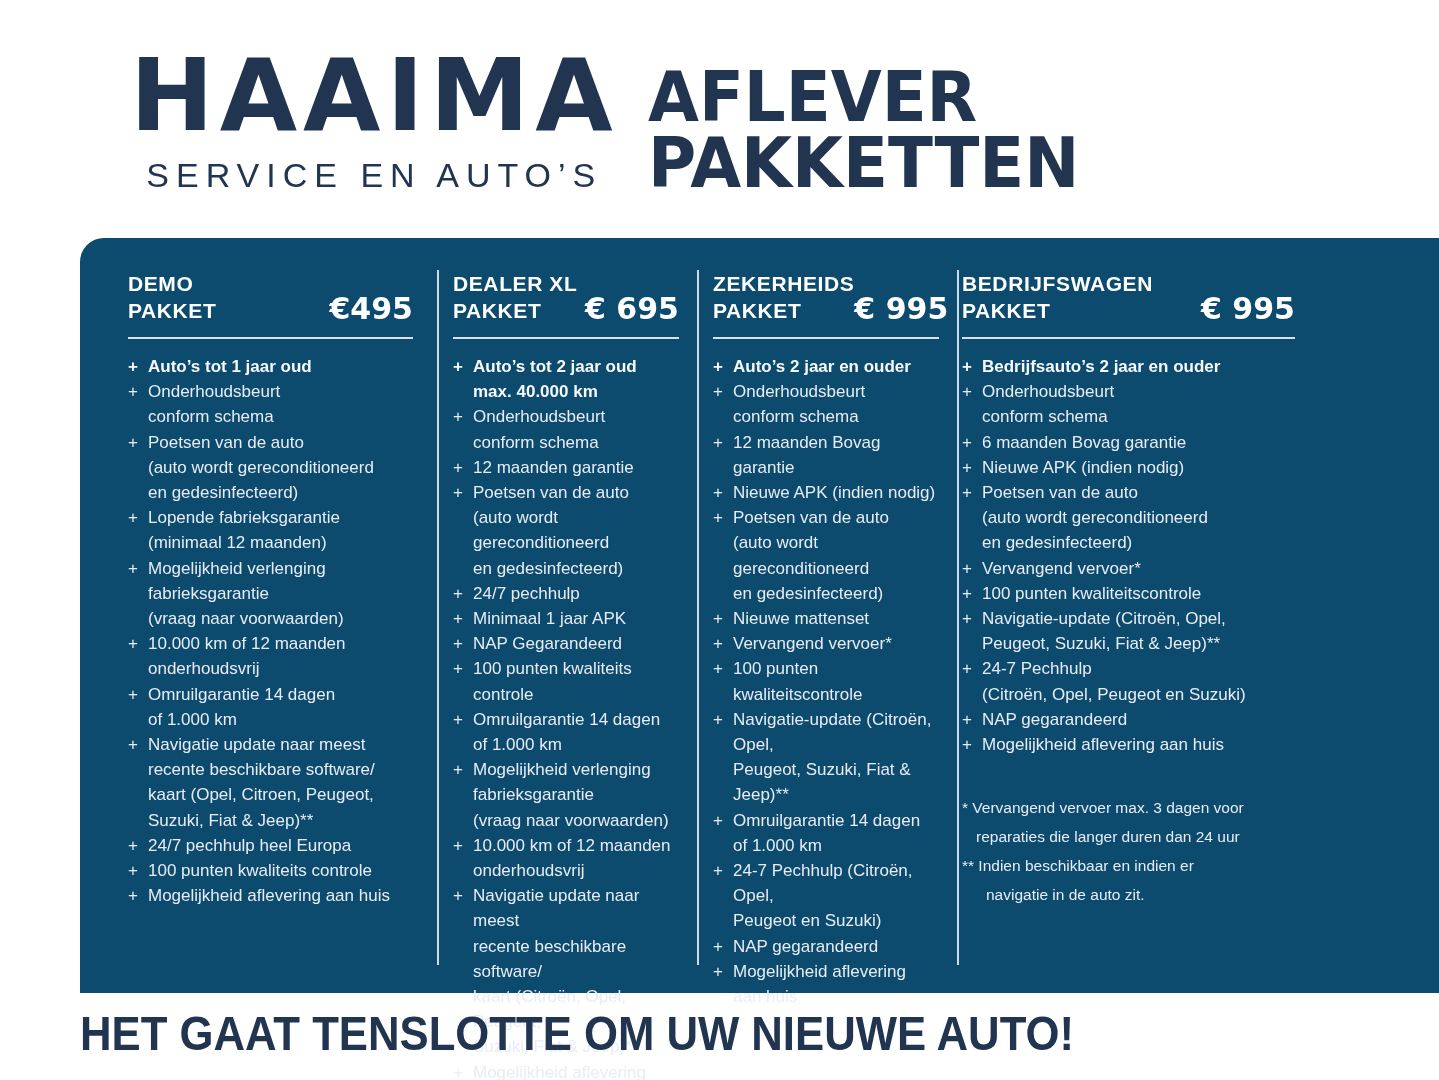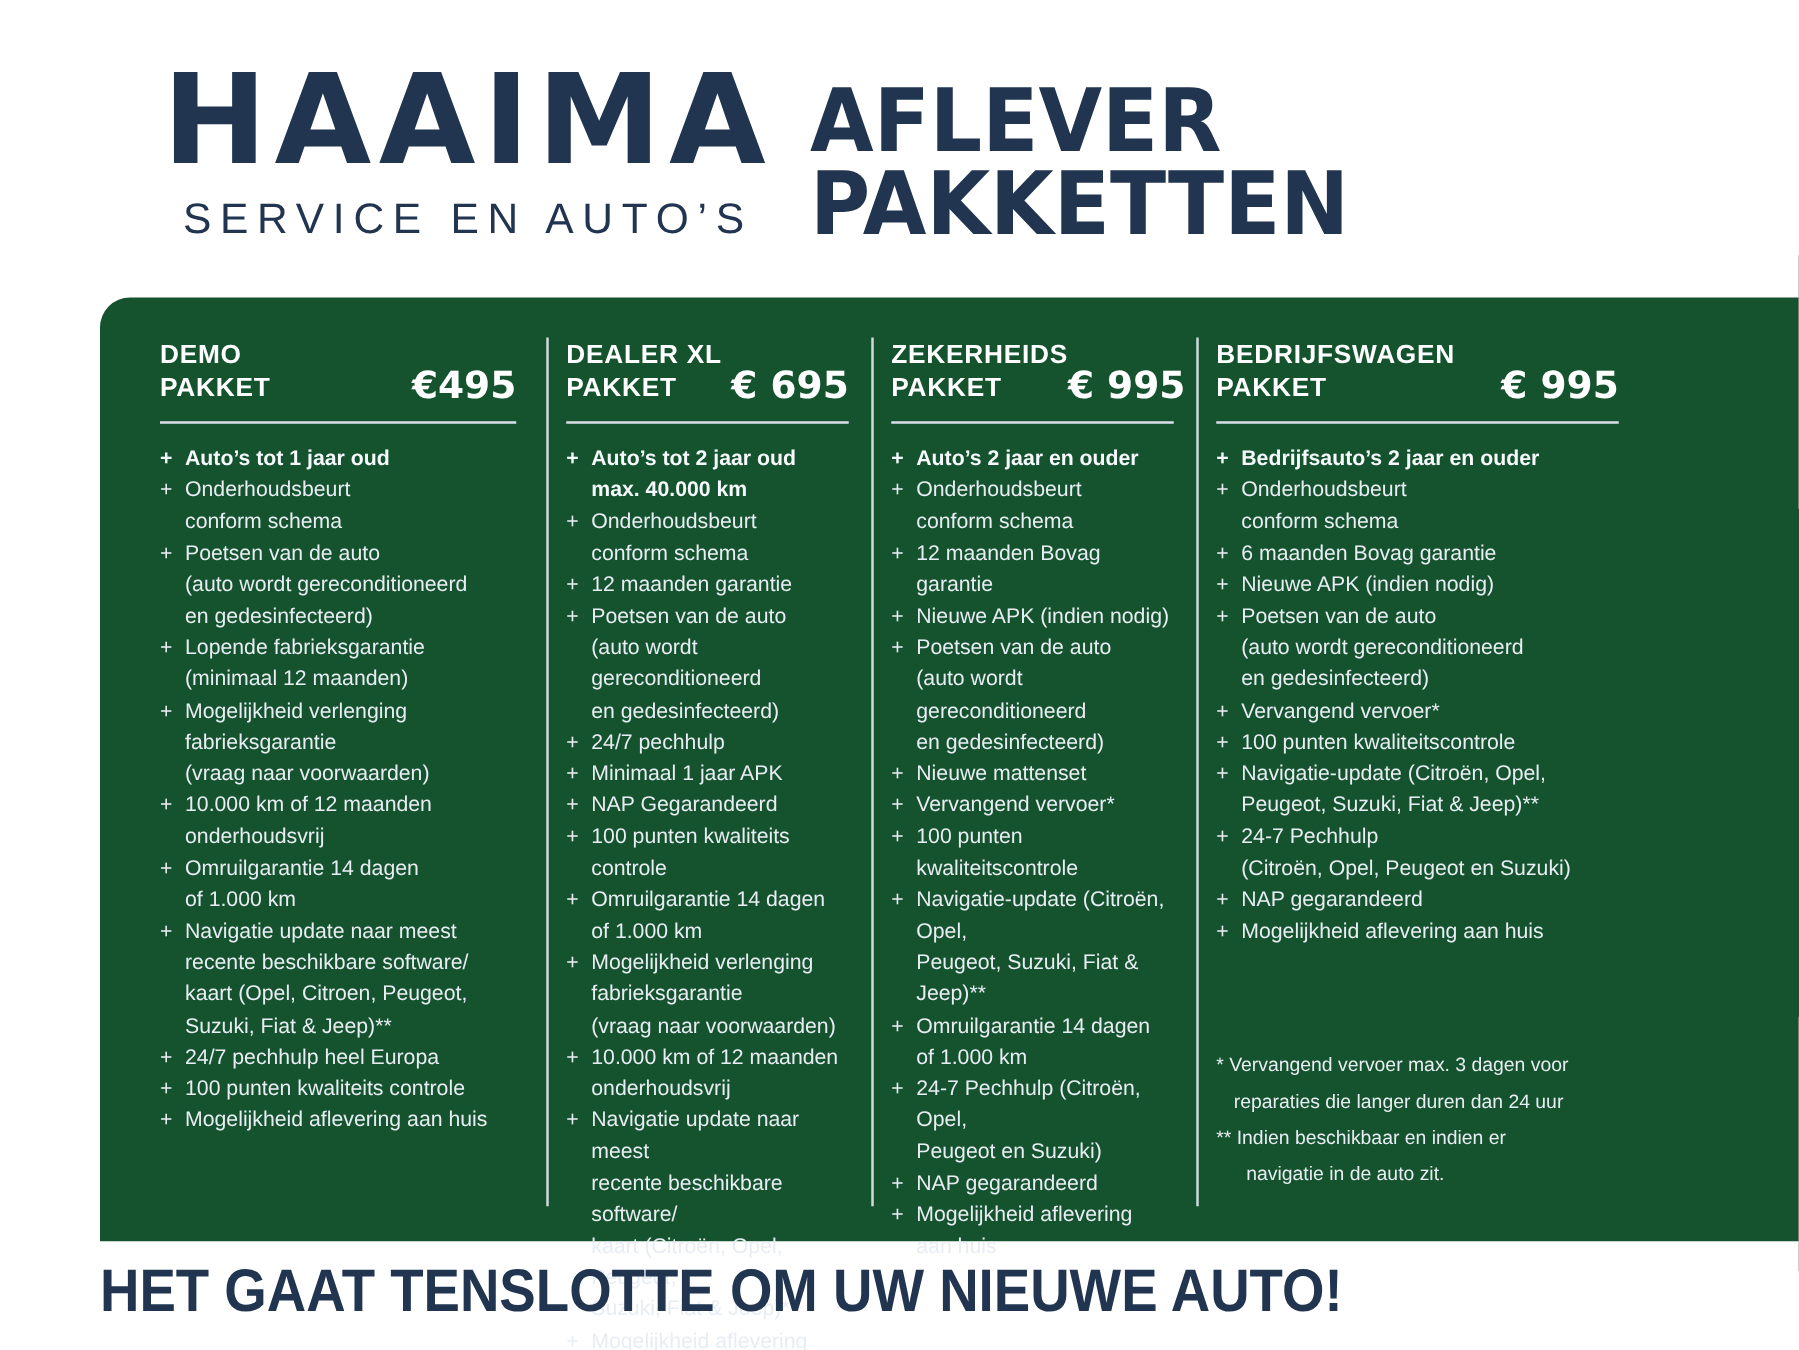--- a/index.html
+++ b/index.html
@@ -24,47 +24,47 @@
     position:absolute;left:648px;top:64px;color:#213450;
     font-family:"DejaVu Sans", sans-serif;font-weight:bold;
     font-size:70px;line-height:66px;letter-spacing:0px;
     transform:scaleX(.94);transform-origin:left top;white-space:nowrap;
   }
   .page-title span{display:block;}
 
   
   .panel{
     position:absolute;left:80px;top:238px;right:0;height:755px;
-    background:#14532d;border-radius:24px 0 0 0;
+    background:#0c4a6e;border-radius:24px 0 0 0;
     box-sizing:border-box;padding:32px 0 0 48px;
     display:flex;align-items:stretch;color:#e8edf4;
   }
   .col{box-sizing:border-box;margin-bottom:28px;}
   .col-1{width:309px;padding-right:24px;}
   .col-2,.col-3{width:260px;border-left:2px solid rgba(223,230,238,.92);padding-left:14px;padding-right:18px;}
-  .col-4{width:352px;border-left:2px solid rgba(223,230,238,.92);padding-left:14px;padding-right:14px;}
+  .col-4{width:352px;border-left:2px solid rgba(223,230,238,.92);padding-left:3px;padding-right:14px;}
 
   .pkg-head{display:flex;justify-content:space-between;align-items:flex-end;}
   .pkg-name{
     font-weight:bold;font-size:21px;line-height:27px;letter-spacing:.6px;
     color:#ffffff;white-space:pre-line;text-transform:uppercase;
   }
   .pkg-price{
     font-family:"DejaVu Sans", sans-serif;
     font-weight:bold;font-size:30px;line-height:31px;color:#ffffff;white-space:nowrap;
   }
   .rule{border-bottom:2px solid #d9e0ea;margin-top:13px;}
 
   .items{list-style:none;margin:15px 0 0 0;padding:0;font-size:17px;line-height:25.2px;}
   .item{display:flex;}
   .item .plus{flex:0 0 20px;width:20px;}
   .item .txt{white-space:pre-line;}
   .item.bold{font-weight:bold;color:#f7fafd;}
 
-  .footnotes{margin-top:81px;font-size:15.5px;line-height:29px;color:#e8edf4;}
+  .footnotes{margin-top:36px;font-size:15.5px;line-height:29px;color:#e8edf4;}
   .footnote{white-space:pre-line;}
   .footnote.fn1{padding-left:14px;text-indent:-14px;}
   .footnote.fn2{padding-left:24px;text-indent:-24px;}
 
   
   .tagline{
     position:absolute;left:80px;top:1008px;color:#213450;
     font-weight:bold;font-size:48px;line-height:1.1;white-space:nowrap;
     transform:scaleX(.91);transform-origin:left top;letter-spacing:0;
   }

